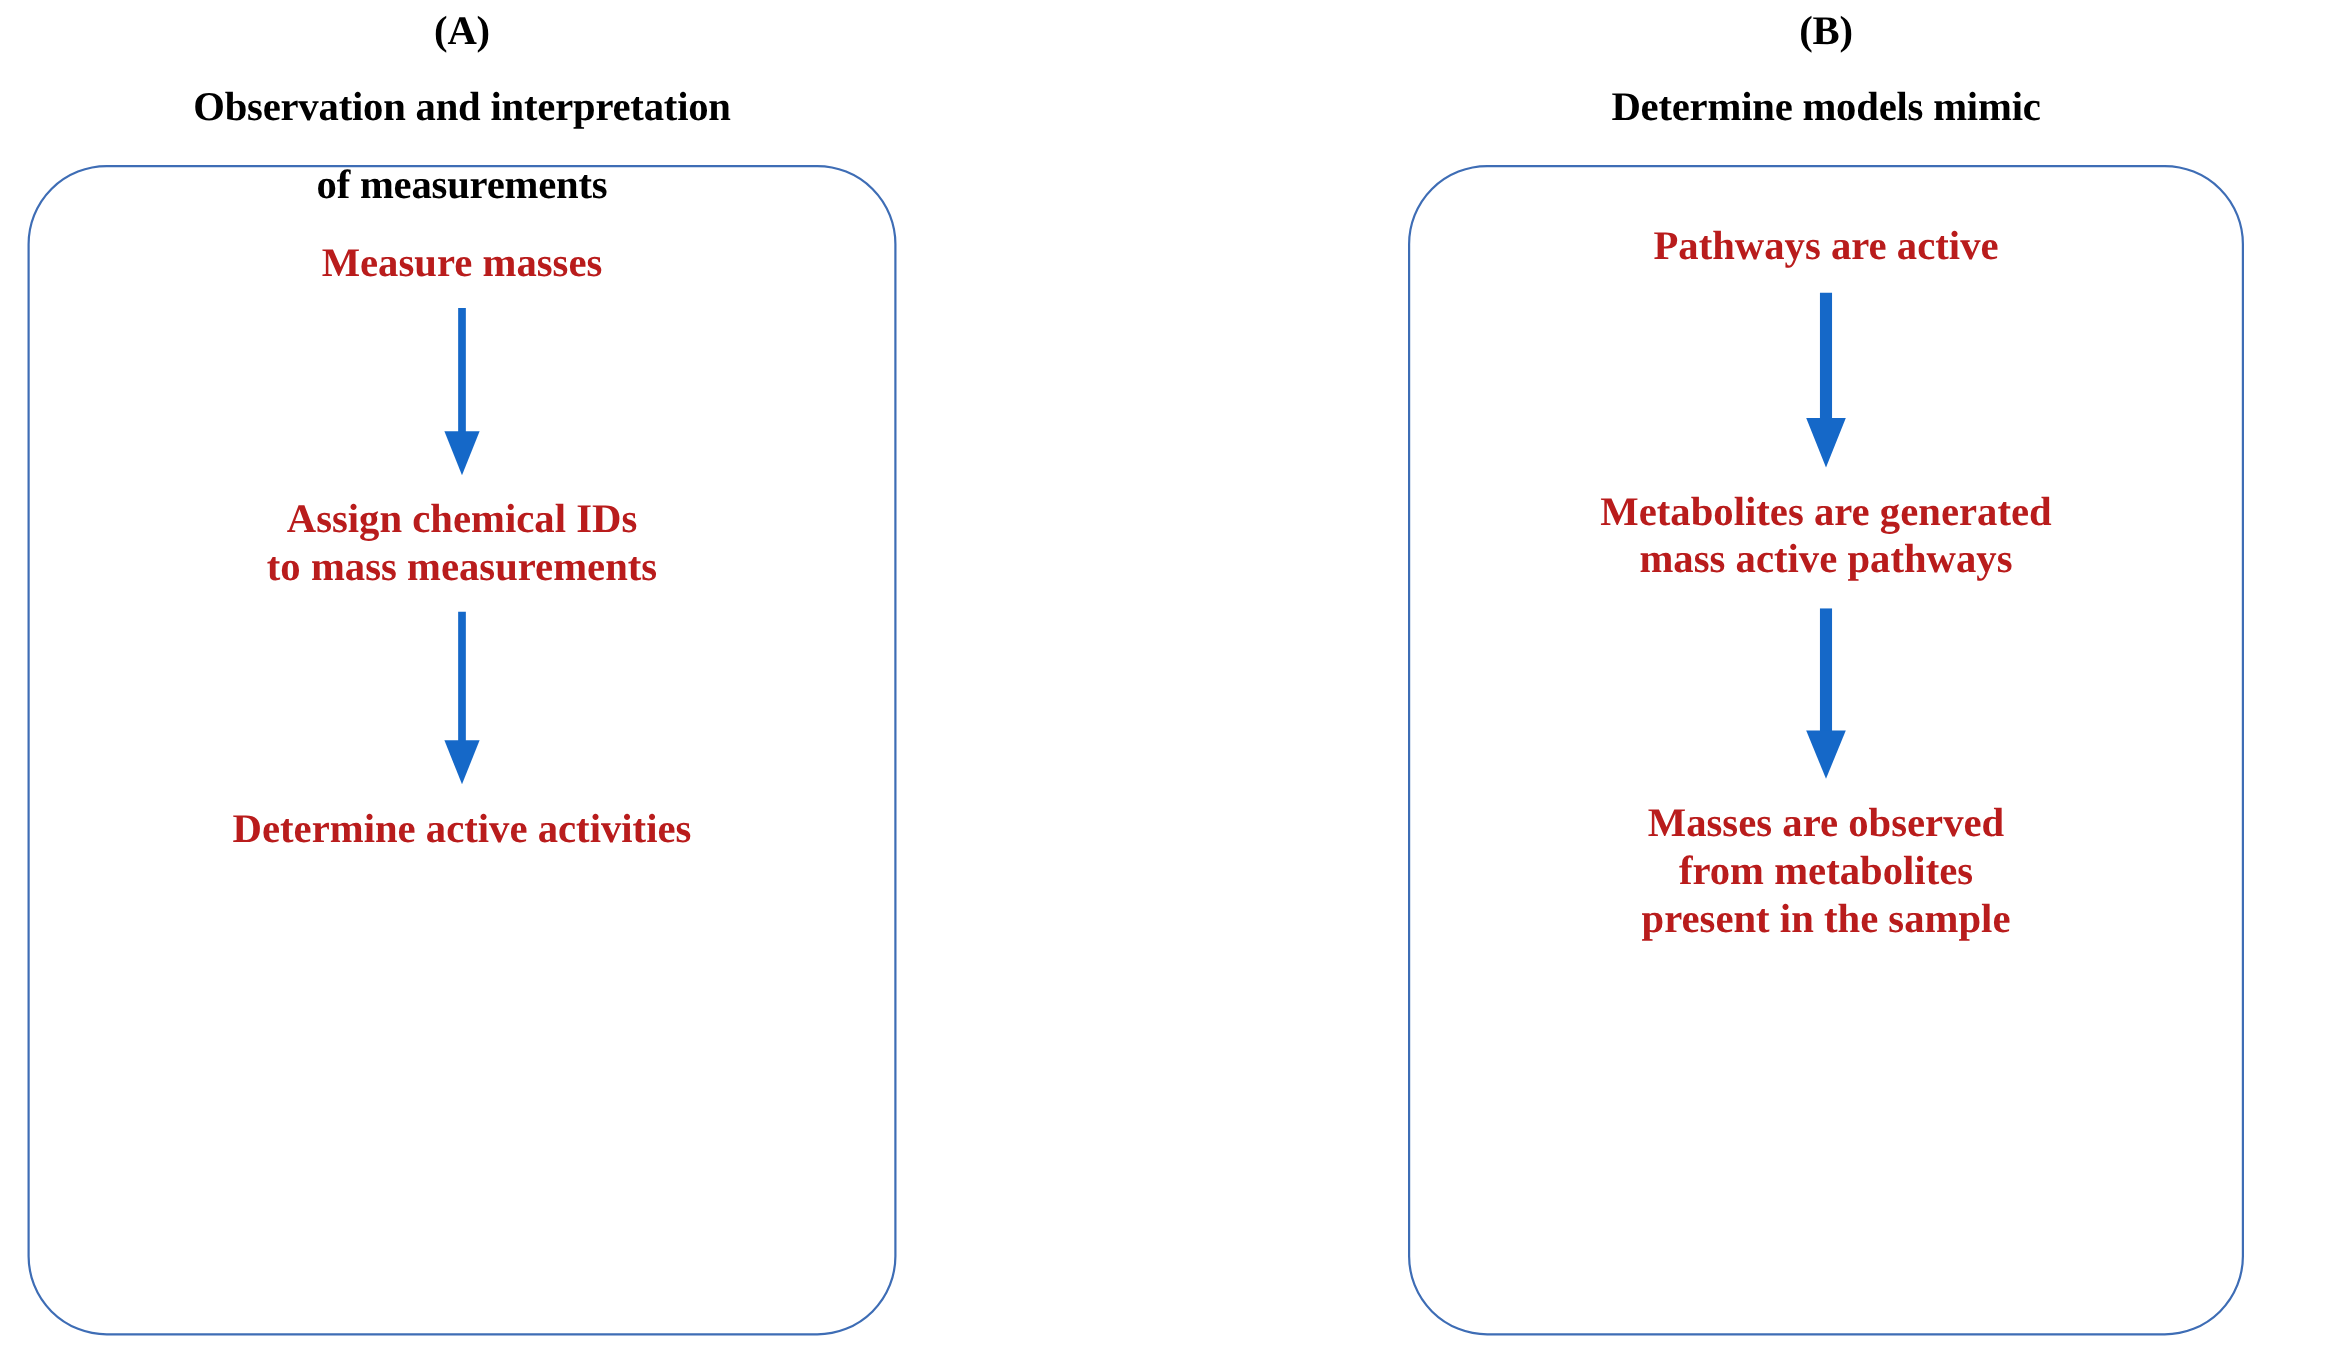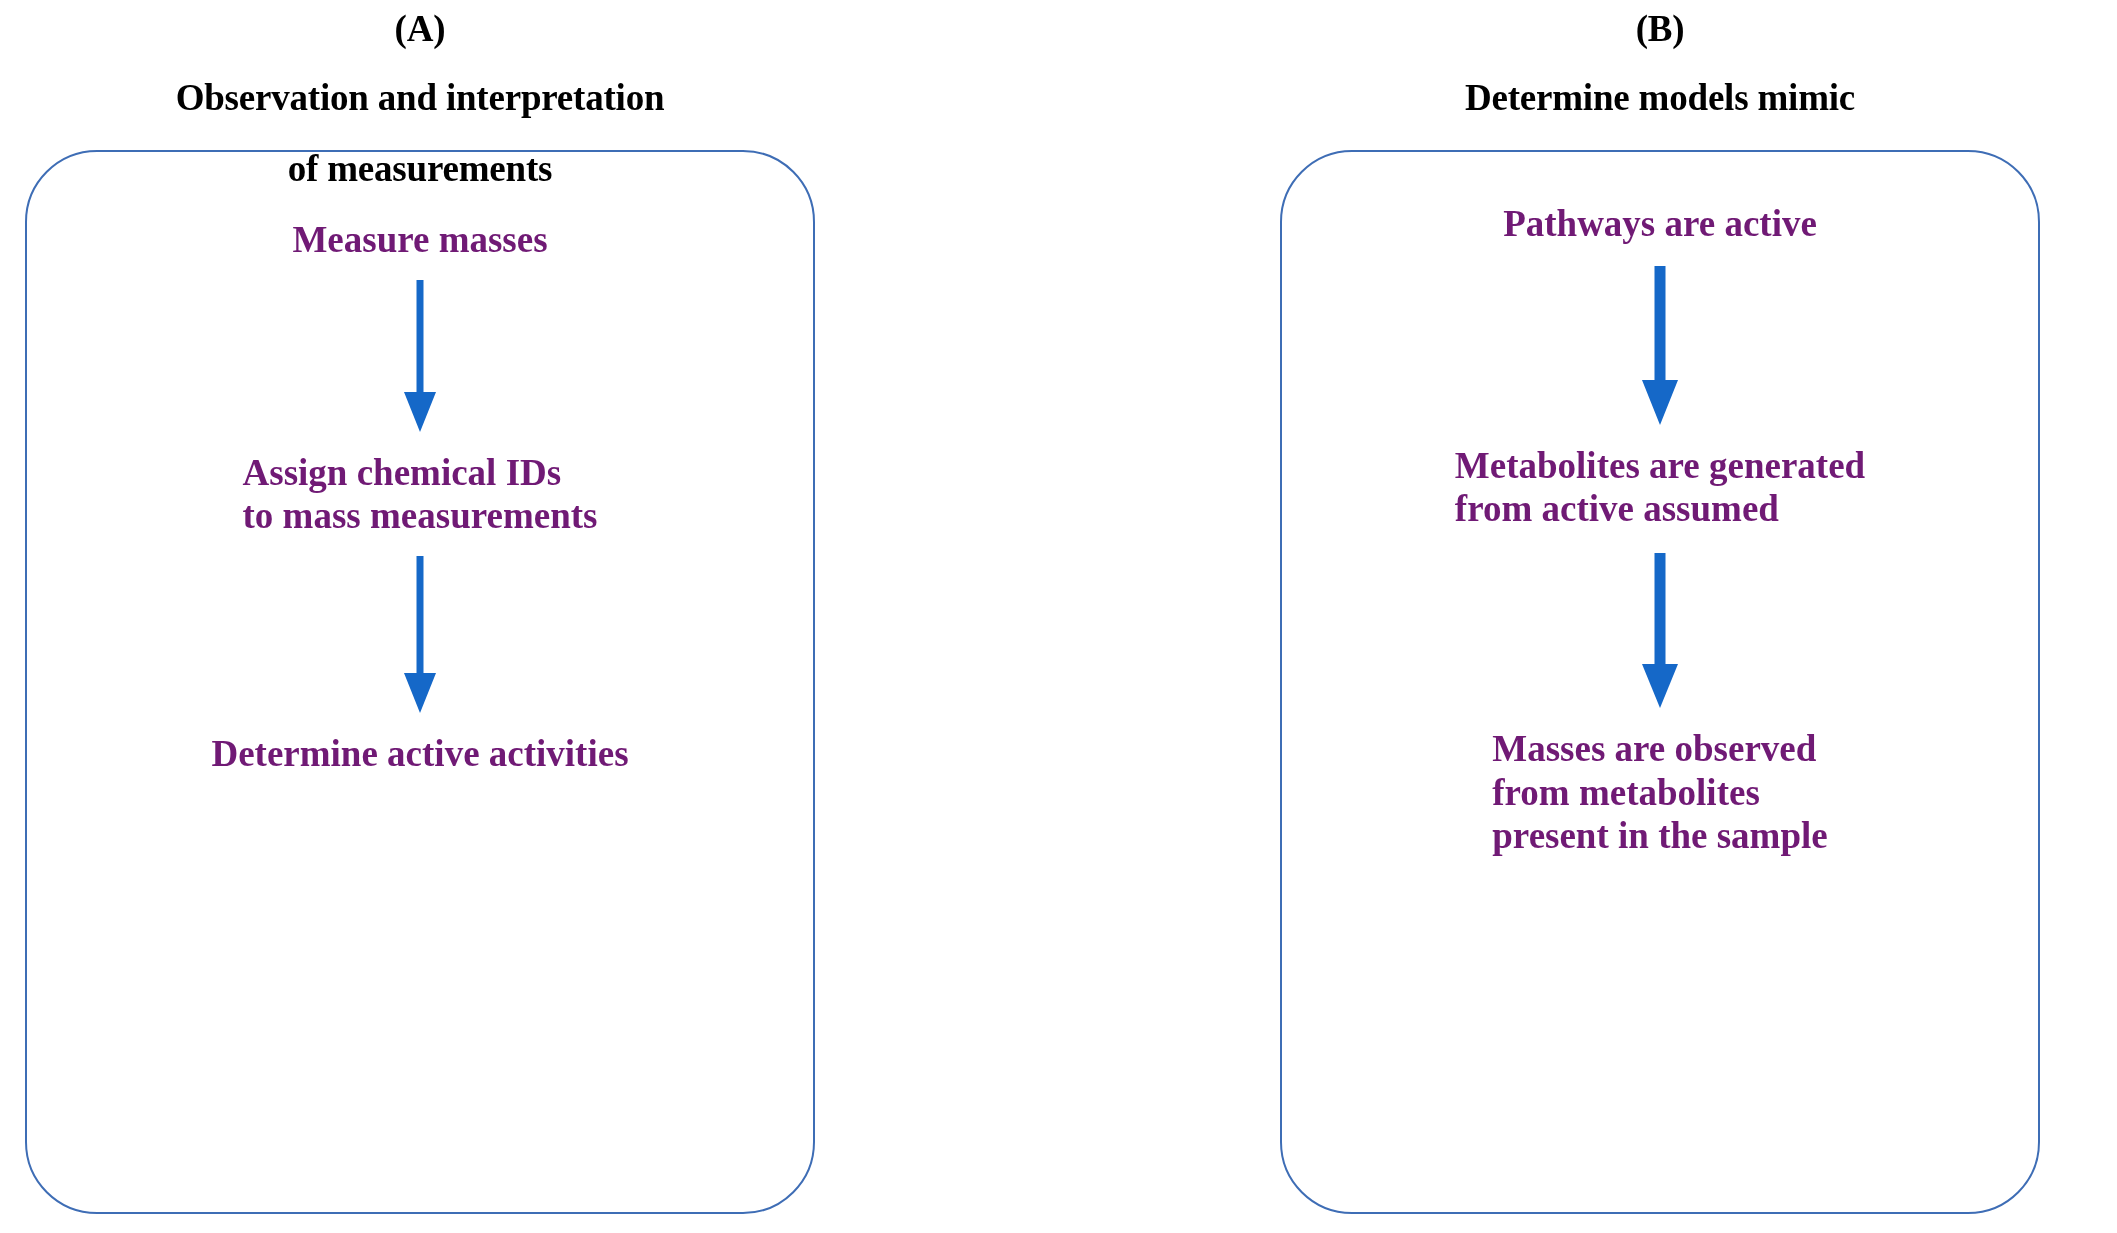--- a/index.html
+++ b/index.html
@@ -84,24 +84,25 @@
     left: 0;
     top: 142px;
     width: 100%;
     height: 1064px;
     display: flex;
     flex-direction: column;
     align-items: center;
   }
 
   .step-label {
+    text-align: center;
     font-weight: bold;
     font-size: 37px;
     line-height: 1.18;
-    color: #701a75;
+    color: #b91c1c;
     white-space: pre-line;
   }
 
   .arrow {
     display: block;
   }
 
   
   .panel-a .flow-inner { padding-top: 68px; }
   .panel-a .gap-1 { height: 18px; }
@@ -177,21 +178,21 @@
       <div class="gap-1"></div>
 
       <svg class="arrow" width="50" height="162" viewBox="0 0 50 162" aria-hidden="true">
         <line x1="25" y1="0" x2="25" y2="120" stroke="#1568C8" stroke-width="11"></line>
         <polygon points="25,159 7,114 43,114" fill="#1568C8"></polygon>
       </svg>
 
       <div class="gap-2"></div>
 
       <div class="step-label">Metabolites are generated
-from active assumed</div>
+mass active pathways</div>
 
       <div class="gap-3"></div>
 
       <svg class="arrow" width="50" height="158" viewBox="0 0 50 158" aria-hidden="true">
         <line x1="25" y1="0" x2="25" y2="117" stroke="#1568C8" stroke-width="11"></line>
         <polygon points="25,155 7,111 43,111" fill="#1568C8"></polygon>
       </svg>
 
       <div class="gap-4"></div>
 

